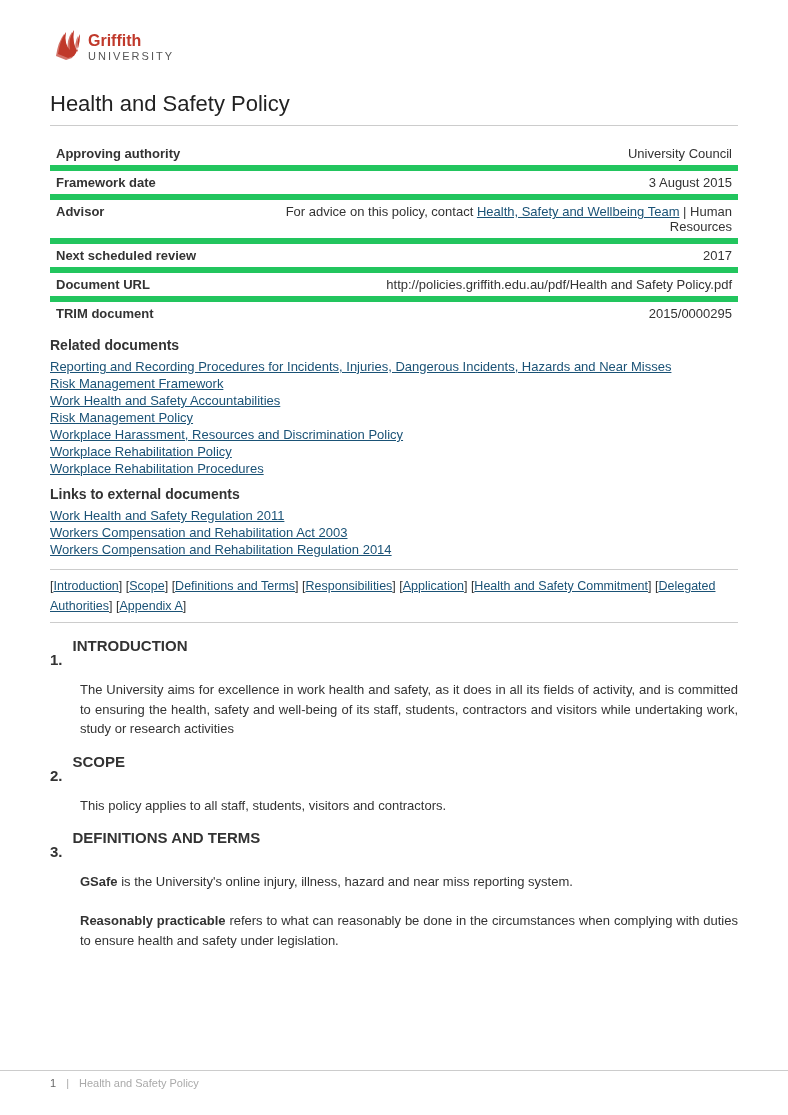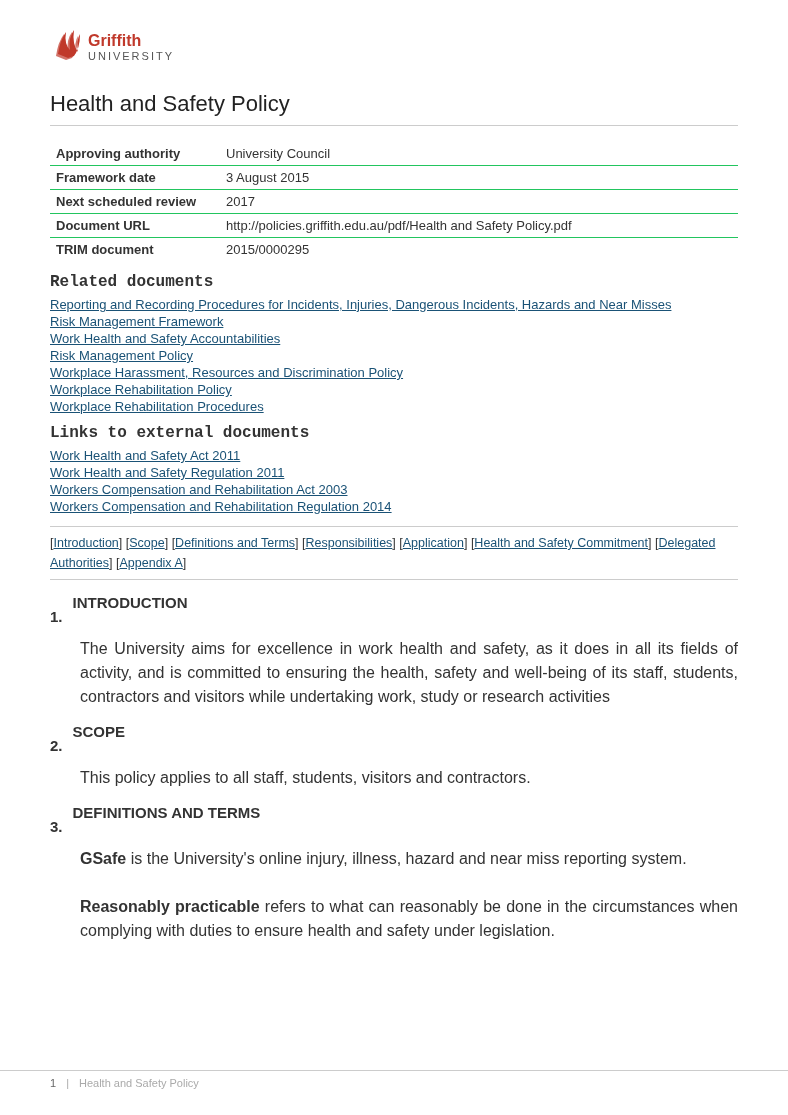--- a/index.html
+++ b/index.html
@@ -33,42 +33,42 @@
     }
     .info-table {
       width: 100%;
       border-collapse: collapse;
       margin-bottom: 12px;
     }
     .info-table tr td {
       padding: 4px 6px;
       vertical-align: top;
       font-size: 13px;
-      border-bottom: 1px solid #22c55e;
+      border-bottom: 6px solid #22c55e;
     }
     .info-table tr:last-child td {
       border-bottom: none;
     }
     .info-table td.label {
       font-weight: bold;
       width: 170px;
       white-space: nowrap;
     }
     .info-table td.value {
       color: #333;
+      text-align: right;
     }
     a {
       color: #1a5276;
       text-decoration: underline;
     }
     .section-heading {
       font-weight: bold;
-      font-size: 16px;
+      font-size: 14px;
       margin: 10px 0 6px 0;
-      font-family: Liberation Mono, monospace;
     }
     .related-links, .external-links {
       margin-bottom: 10px;
     }
     .related-links a, .external-links a {
       display: block;
       margin-bottom: 2px;
       font-size: 13px;
     }
     .nav-links {
@@ -88,21 +88,21 @@
       font-size: 15px;
       font-weight: bold;
       margin-bottom: 6px;
       margin-top: 14px;
     }
     .section-title {
       font-size: 15px;
       font-weight: bold;
     }
     .section-content {
-      font-size: 16px;
+      font-size: 13px;
       margin-top: 6px;
       margin-left: 30px;
       margin-bottom: 10px;
       text-align: justify;
       line-height: 1.5;
     }
     .numbered-section {
       margin-top: 14px;
     }
     .section-row {
@@ -162,20 +162,26 @@
     <tbody>
         <tr>
       <td class="label">Approving authority</td>
       <td class="value">University Council</td>
     </tr>
     <tr>
       <td class="label">Framework date</td>
       <td class="value">3 August 2015</td>
     </tr>
     <tr>
+      <td class="label">Advisor</td>
+      <td class="value">
+        <span>For advice on this policy, contact </span><a href="#">Health, Safety and Wellbeing Team</a><span> | Human Resources</span>
+      </td>
+    </tr>
+    <tr>
       <td class="label">Next scheduled review</td>
       <td class="value">2017</td>
     </tr>
     <tr>
       <td class="label">Document URL</td>
       <td class="value">http://policies.griffith.edu.au/pdf/Health and Safety Policy.pdf</td>
     </tr>
     <tr>
       <td class="label">TRIM document</td>
       <td class="value">2015/0000295</td>
@@ -189,21 +195,20 @@
     <a href="#">Risk Management Framework</a>
     <a href="#">Work Health and Safety Accountabilities</a>
     <a href="#">Risk Management Policy</a>
     <a href="#">Workplace Harassment, Resources and Discrimination Policy</a>
     <a href="#">Workplace Rehabilitation Policy</a>
     <a href="#">Workplace Rehabilitation Procedures</a>
   </div>
 
   <div class="external-links">
     <div class="section-heading">Links to external documents</div>
-    <a href="#">Work Health and Safety Act 2011</a>
     <a href="#">Work Health and Safety Regulation 2011</a>
     <a href="#">Workers Compensation and Rehabilitation Act 2003</a>
     <a href="#">Workers Compensation and Rehabilitation Regulation 2014</a>
   </div>
 
   <div class="nav-links">
     [<a href="#">Introduction</a>]
     [<a href="#">Scope</a>]
     [<a href="#">Definitions and Terms</a>]
     [<a href="#">Responsibilities</a>]

